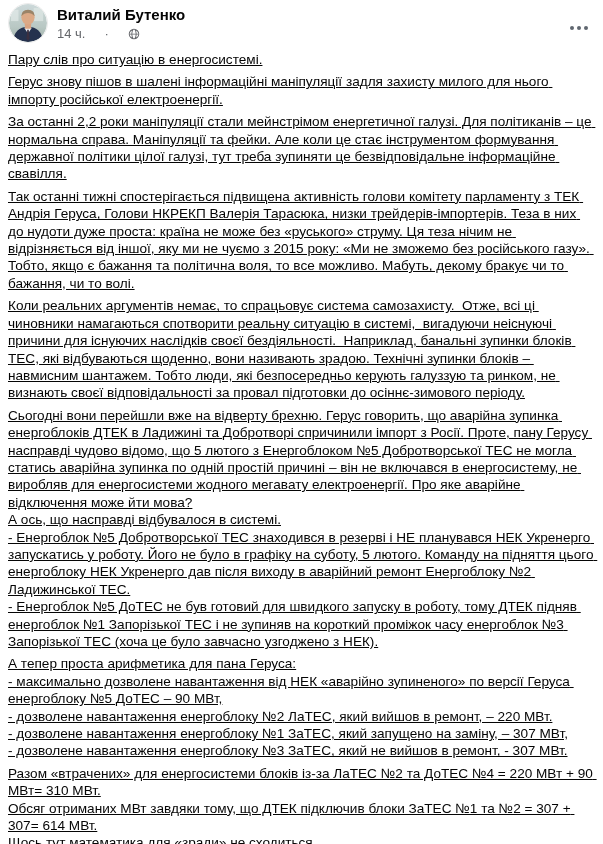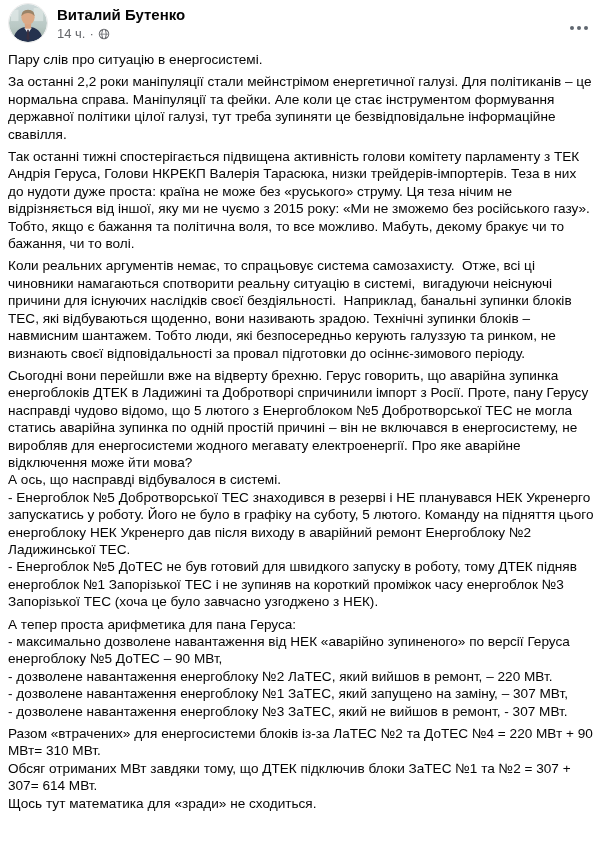--- a/index.html
+++ b/index.html
@@ -41,21 +41,21 @@
   .author-name {
     font-size: 15px;
     font-weight: 700;
     line-height: 18px;
     color: #050505;
     cursor: pointer;
   }
   .meta-row {
     display: flex;
     align-items: center;
-    gap: 4px;
+    gap: 19px;
     margin-top: 2px;
     font-size: 13px;
     color: #65676b;
     line-height: 16px;
   }
   .meta-row .dot-sep { font-size: 13px; color: #65676b; }
   .globe-icon svg { display: block; }
   .menu-button {
     position: absolute;
     right: 8px;
@@ -84,20 +84,21 @@
   .post-body {
     padding: 8px 8px 6px 8px;
   }
   .post-body p {
     margin: 0 0 5px 0;
     font-size: 13.6px;
     line-height: 17.4px;
     letter-spacing: 0px;
     white-space: pre-wrap;
     color: #050505;
+    text-decoration: underline;
   }
   .post-body p:last-child { margin-bottom: 0; }
 </style>
 </head>
 <body>
 
 <div class="post-card">
 
   <div class="post-header">
 
@@ -150,20 +151,21 @@
       <span class="ellipsis-icon">
         <i></i>
           <i></i>
           <i></i>
       </span>
     </button>
   </div>
 
   <div class="post-body">
     <p>Пару слів про ситуацію в енергосистемі.</p>
+    <p>Герус знову пішов в шалені інформаційні маніпуляції задля захисту милого для нього імпорту російської електроенергії.</p>
     <p>За останні 2,2 роки маніпуляції стали мейнстрімом енергетичної галузі. Для політиканів – це нормальна справа. Маніпуляції та фейки. Але коли це стає інструментом формування державної політики цілої галузі, тут треба зупиняти це безвідповідальне інформаційне свавілля.</p>
     <p>Так останні тижні спостерігається підвищена активність голови комітету парламенту з ТЕК Андрія Геруса, Голови НКРЕКП Валерія Тарасюка, низки трейдерів-імпортерів. Теза в них до нудоти дуже проста: країна не може без «руського» струму. Ця теза нічим не відрізняється від іншої, яку ми не чуємо з 2015 року: «Ми не зможемо без російського газу». Тобто, якщо є бажання та політична воля, то все можливо. Мабуть, декому бракує чи то бажання, чи то волі.</p>
     <p>Коли реальних аргументів немає, то спрацьовує система самозахисту.  Отже, всі ці чиновники намагаються спотворити реальну ситуацію в системі,  вигадуючи неіснуючі причини для існуючих наслідків своєї бездіяльності.  Наприклад, банальні зупинки блоків ТЕС, які відбуваються щоденно, вони називають зрадою. Технічні зупинки блоків – навмисним шантажем. Тобто люди, які безпосередньо керують галуззую та ринком, не визнають своєї відповідальності за провал підготовки до осіннє-зимового періоду.</p>
     <p>Сьогодні вони перейшли вже на відверту брехню. Герус говорить, що аварійна зупинка енергоблоків ДТЕК в Ладижині та Добротворі спричинили імпорт з Росії. Проте, пану Герусу насправді чудово відомо, що 5 лютого з Енергоблоком №5 Добротворської ТЕС не могла статись аварійна зупинка по одній простій причині – він не включався в енергосистему, не виробляв для енергосистеми жодного мегавату електроенергії. Про яке аварійне відключення може йти мова?
 А ось, що насправді відбувалося в системі.
 - Енергоблок №5 Добротворської ТЕС знаходився в резерві і НЕ планувався НЕК Укренерго запускатись у роботу. Його не було в графіку на суботу, 5 лютого. Команду на підняття цього енергоблоку НЕК Укренерго дав після виходу в аварійний ремонт Енергоблоку №2 Ладижинської ТЕС.
 - Енергоблок №5 ДоТЕС не був готовий для швидкого запуску в роботу, тому ДТЕК підняв енергоблок №1 Запорізької ТЕС і не зупиняв на короткий проміжок часу енергоблок №3 Запорізької ТЕС (хоча це було завчасно узгоджено з НЕК).</p>
     <p>А тепер проста арифметика для пана Геруса:
 - максимально дозволене навантаження від НЕК «аварійно зупиненого» по версії Геруса енергоблоку №5 ДоТЕС – 90 МВт,
 - дозволене навантаження енергоблоку №2 ЛаТЕС, який вийшов в ремонт, – 220 МВт.

